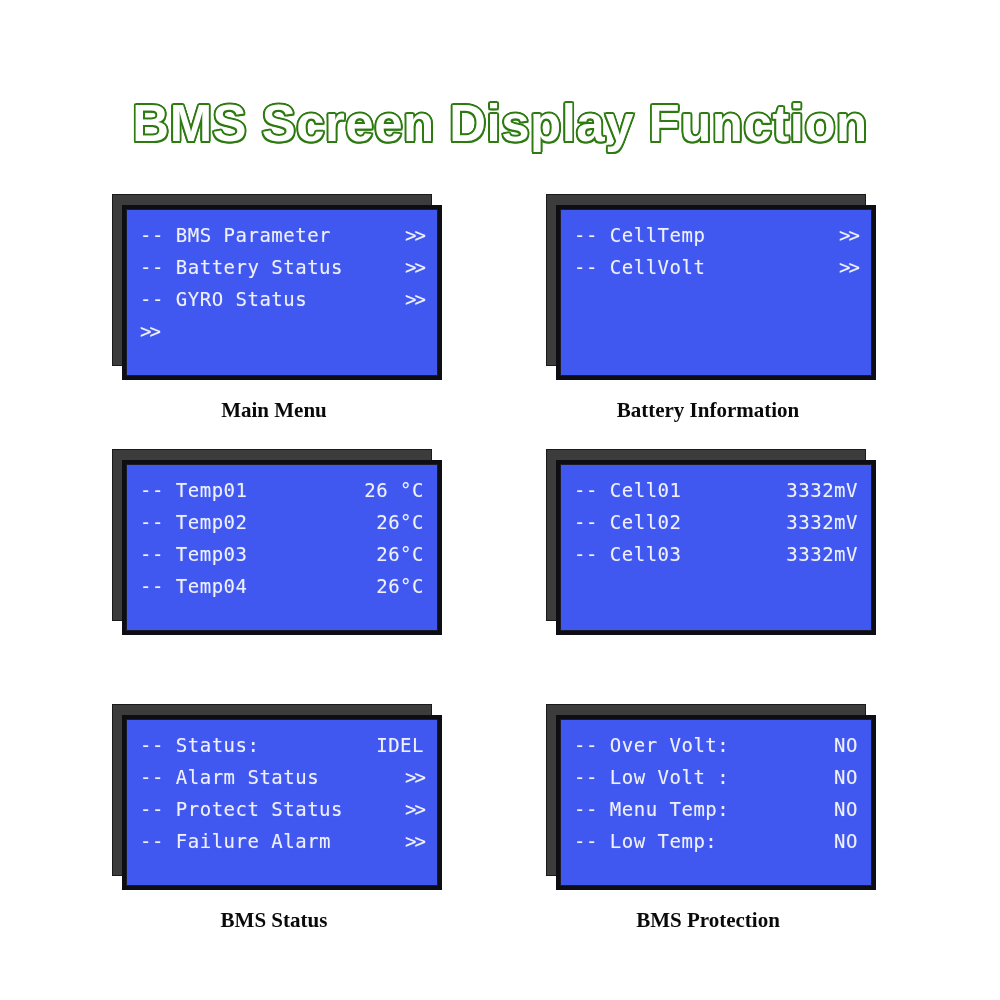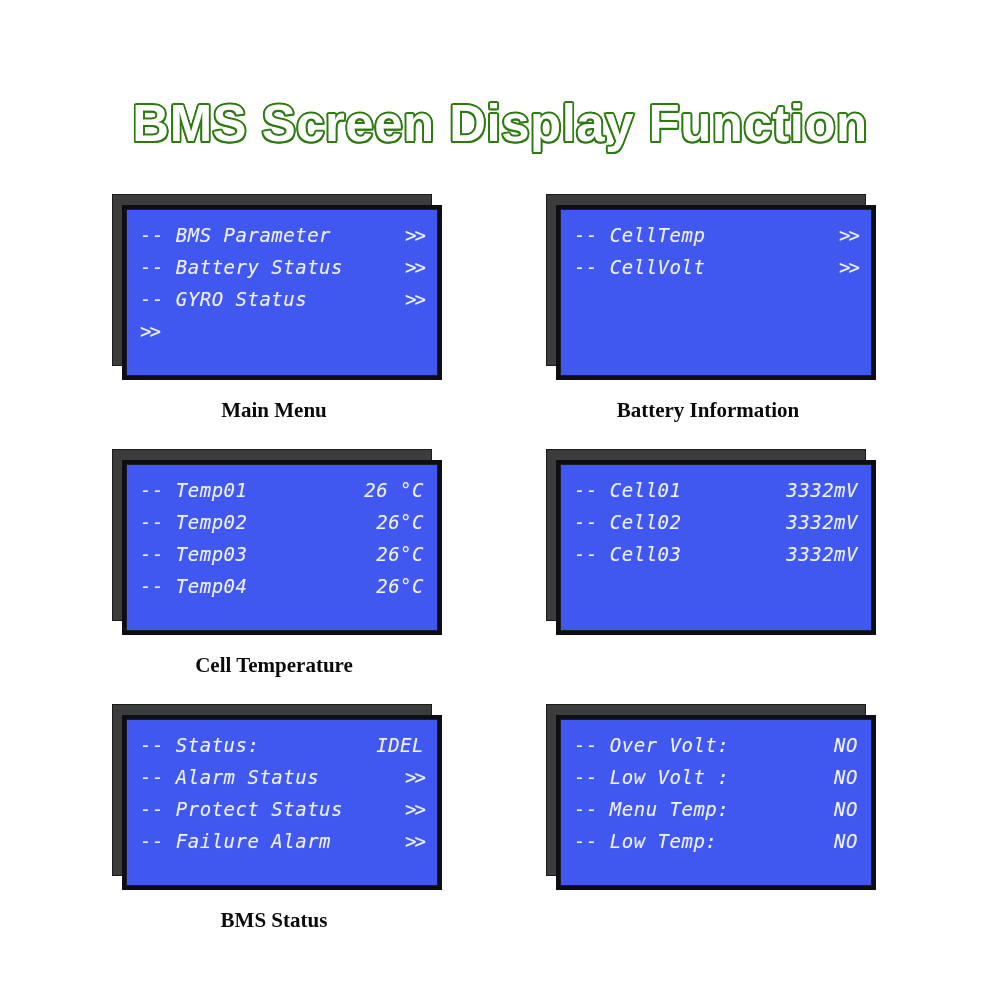--- a/index.html
+++ b/index.html
@@ -59,21 +59,20 @@
   .col-right { left: 536px; }
   .row-1 { top: 186px; }
   .row-2 { top: 441px; }
   .row-3 { top: 696px; }
 
   
   .lcd-module {
     position: relative;
     width: 344px;
     height: 198px;
-    font-style: italic;
   }
   
   .lcd-back {
     position: absolute;
     left: 10px;
     top: 8px;
     width: 320px;
     height: 172px;
     background: #3c3c3c;
     border: 1px solid #1a1a1a;
@@ -174,21 +173,20 @@
         <div class="lcd-back"></div>
         <div class="lcd-front">
           <div class="lcd-lines">
             <div class="lcd-line"><span class="lcd-label"><span class="lcd-dash">--</span> <span class="lcd-label">Temp01</span></span><span class="lcd-value">26 °C</span></div>
             <div class="lcd-line"><span class="lcd-label"><span class="lcd-dash">--</span> <span class="lcd-label">Temp02</span></span><span class="lcd-value">26°C</span></div>
             <div class="lcd-line"><span class="lcd-label"><span class="lcd-dash">--</span> <span class="lcd-label">Temp03</span></span><span class="lcd-value">26°C</span></div>
             <div class="lcd-line"><span class="lcd-label"><span class="lcd-dash">--</span> <span class="lcd-label">Temp04</span></span><span class="lcd-value">26°C</span></div>
           </div>
         </div>
       </div>
-      <div class="panel-caption">Cell Temperature</div>
     </div>
     <div class="panel-cell col-right row-2">
       <div class="lcd-module">
         <div class="lcd-back"></div>
         <div class="lcd-front">
           <div class="lcd-lines">
             <div class="lcd-line"><span class="lcd-label"><span class="lcd-dash">--</span> <span class="lcd-label">Cell01</span></span><span class="lcd-value">3332mV</span></div>
             <div class="lcd-line"><span class="lcd-label"><span class="lcd-dash">--</span> <span class="lcd-label">Cell02</span></span><span class="lcd-value">3332mV</span></div>
             <div class="lcd-line"><span class="lcd-label"><span class="lcd-dash">--</span> <span class="lcd-label">Cell03</span></span><span class="lcd-value">3332mV</span></div>
           </div>
@@ -214,14 +212,15 @@
         <div class="lcd-back"></div>
         <div class="lcd-front">
           <div class="lcd-lines">
             <div class="lcd-line"><span class="lcd-label"><span class="lcd-dash">--</span> <span class="lcd-label">Over Volt:</span></span><span class="lcd-value">NO</span></div>
             <div class="lcd-line"><span class="lcd-label"><span class="lcd-dash">--</span> <span class="lcd-label">Low Volt :</span></span><span class="lcd-value">NO</span></div>
             <div class="lcd-line"><span class="lcd-label"><span class="lcd-dash">--</span> <span class="lcd-label">Menu Temp:</span></span><span class="lcd-value">NO</span></div>
             <div class="lcd-line"><span class="lcd-label"><span class="lcd-dash">--</span> <span class="lcd-label">Low Temp:</span></span><span class="lcd-value">NO</span></div>
           </div>
         </div>
       </div>
+      <div class="panel-caption">BMS Protection</div>
     </div>
   </div>
 
 </body></html>

